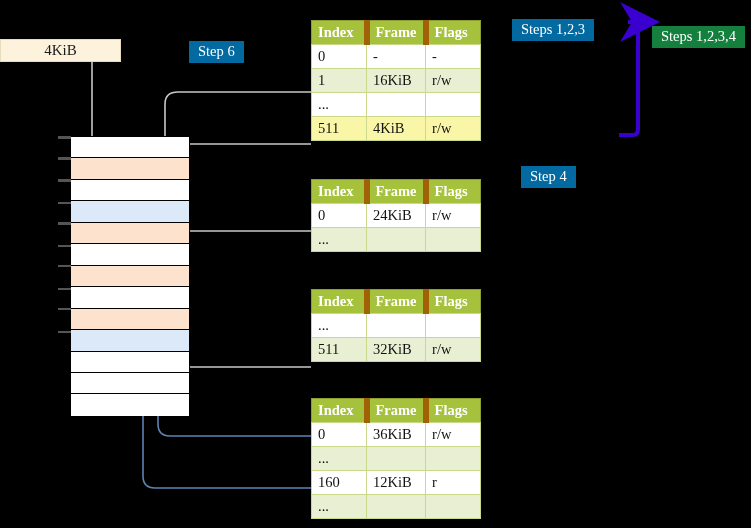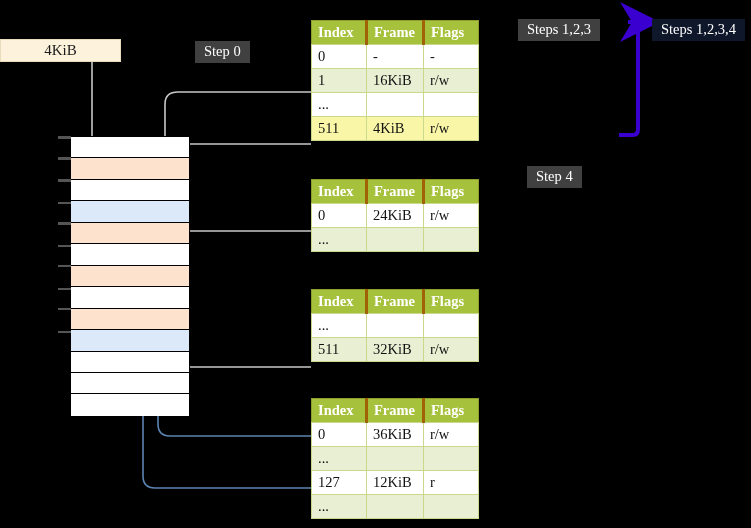--- a/index.html
+++ b/index.html
@@ -38,22 +38,22 @@
 
   
   .badge {
     position: absolute;
     color: #ffffff;
     font-size: 14.5px;
     padding: 2px 9px 3px 9px;
     line-height: 1.15;
     white-space: nowrap;
   }
-  .badge.red { background: #404040; margin-left: 6px; }
-  .badge.violet { background: #0f172a; }
+  .badge.red { background: #0369a1; }
+  .badge.violet { background: #15803d; margin-top: 7px; }
 
   #badge-step0   { left: 189px; top: 41px; }
   #badge-steps123{ left: 512px; top: 19px; }
   #badge-steps1234{ left: 652px; top: 19px; }
   #badge-step4   { left: 521px; top: 166px; }
 
   
   #memgrid {
     position: absolute;
     left: 70px; top: 136px;
@@ -87,21 +87,21 @@
     color: #111111;
     background: #ffffff;
     border: 1px solid #8f9e2e;
   }
   .ptable th {
     background: #a6c23c;
     color: #ffffff;
     font-weight: bold;
     text-align: left;
     padding: 2px 6px 3px 6px;
-    border-right: 3px solid #a16207;
+    border-right: 6px solid #a16207;
     height: 24px;
     font-size: 14.5px;
   }
   .ptable th:last-child { border-right: none; }
   .ptable td {
     padding: 2px 6px 3px 6px;
     border: 1px solid #c9d88a;
     height: 24px;
     white-space: nowrap;
   }
@@ -171,21 +171,21 @@
     <g>
       <path d="M 619,135 L 633,135 Q 638,135 638,129 L 638,28 Q 638,22 632,22 L 628,22" stroke="#3a00d0" stroke-width="4" fill="none" marker-end="url(#arrow-violet)"></path>
     </g>
   </svg>
 
   <div class="kib-box">
     <span>4KiB</span>
   </div>
 
   <div class="badge red" id="badge-step0">
-    <span>Step 0</span>
+    <span>Step 6</span>
   </div>
   <div class="badge red" id="badge-steps123">
     <span>Steps 1,2,3</span>
   </div>
   <div class="badge violet" id="badge-steps1234">
     <span>Steps 1,2,3,4</span>
   </div>
   <div class="badge red" id="badge-step4">
     <span>Step 4</span>
   </div>
@@ -311,21 +311,21 @@
           <td class="c-index">0</td>
           <td class="c-frame">36KiB</td>
           <td class="c-flags">r/w</td>
         </tr>
         <tr class="alt">
           <td class="c-index">...</td>
           <td class="c-frame"></td>
           <td class="c-flags"></td>
         </tr>
         <tr class="">
-          <td class="c-index">127</td>
+          <td class="c-index">160</td>
           <td class="c-frame">12KiB</td>
           <td class="c-flags">r</td>
         </tr>
         <tr class="alt">
           <td class="c-index">...</td>
           <td class="c-frame"></td>
           <td class="c-flags"></td>
         </tr>
       </tbody>
   </table>

